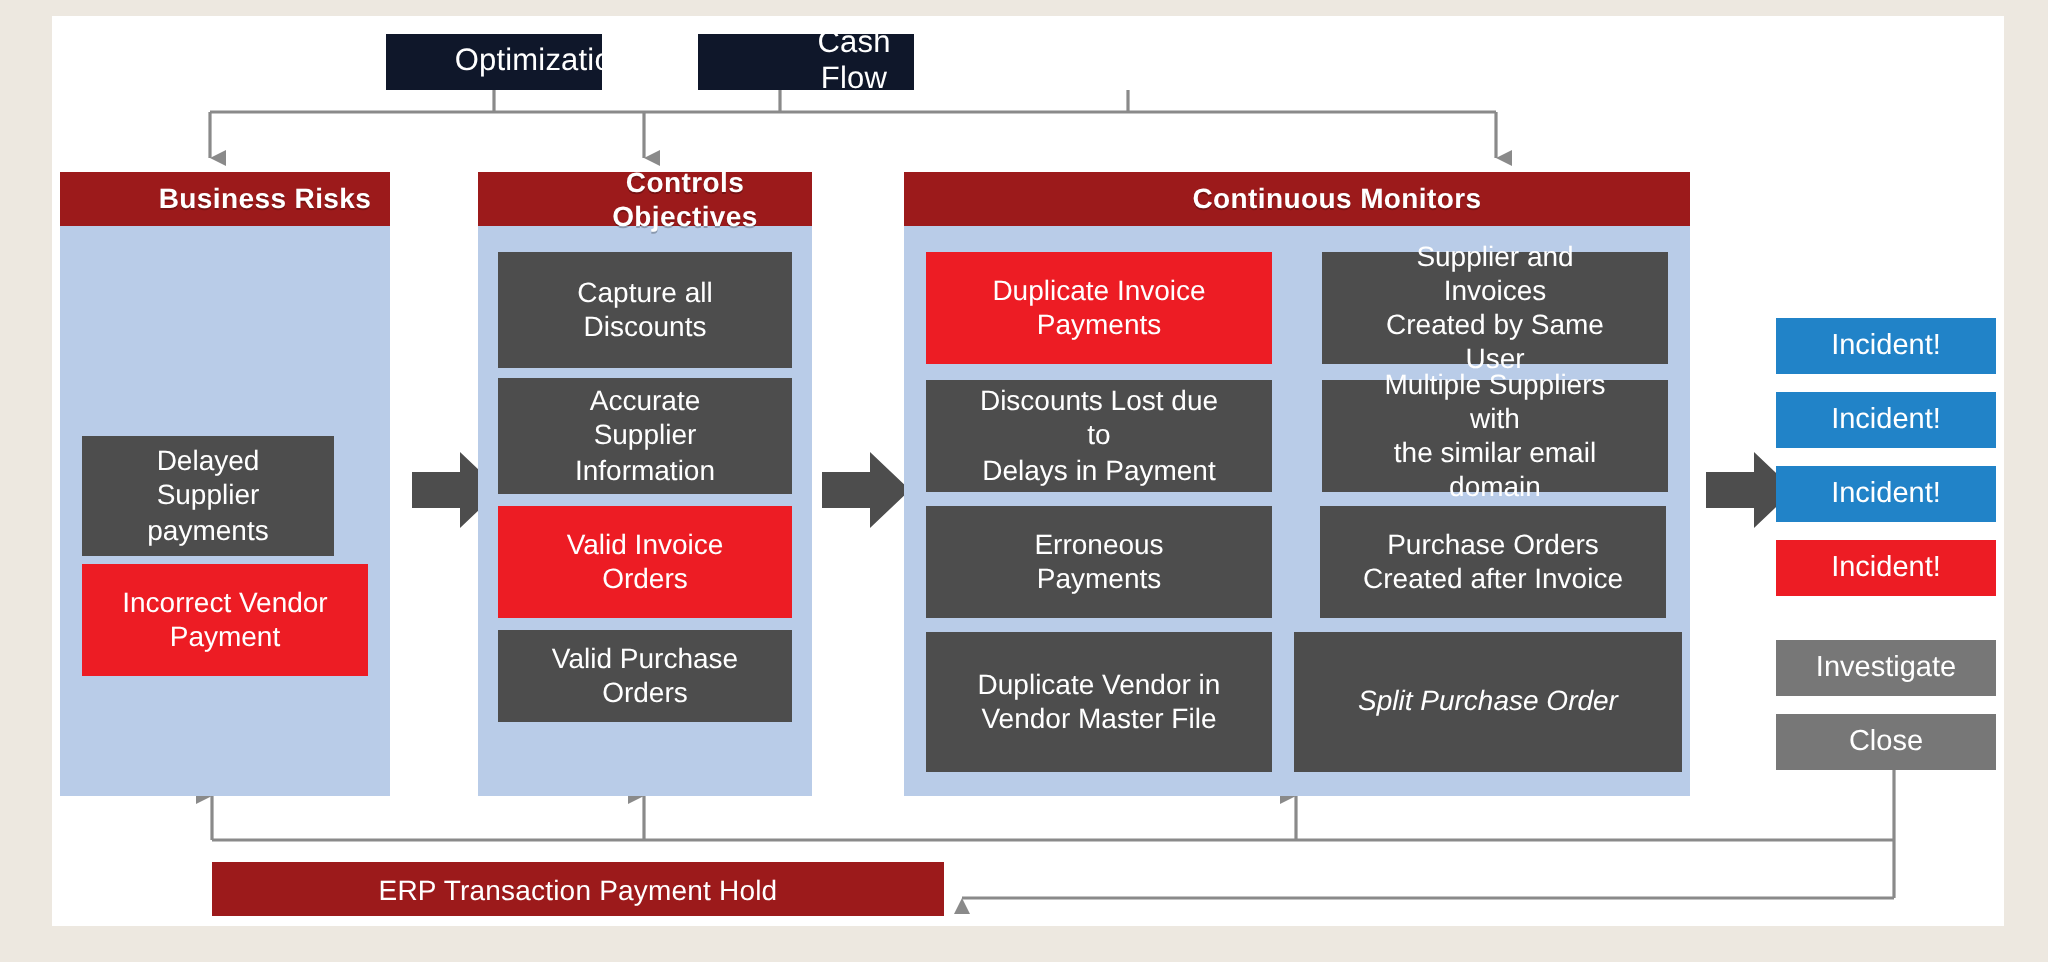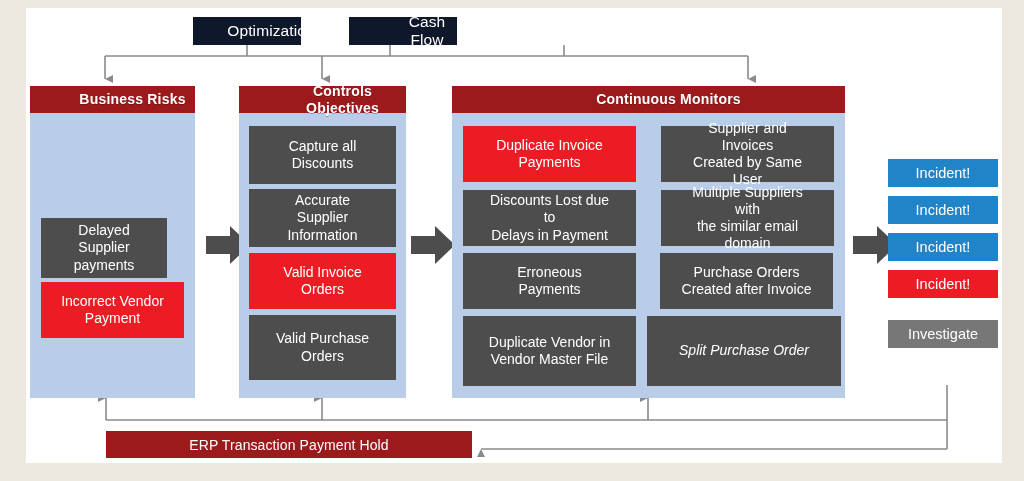--- a/index.html
+++ b/index.html
@@ -122,36 +122,37 @@
 
   <div class="item" style="left:41px;top:218px;width:126px;height:60px;">Delayed Supplier<br>payments</div>
   <div class="item red" style="left:41px;top:282px;width:143px;height:56px;">Incorrect Vendor<br>Payment</div>
 
   <div class="colbody" style="left:239px;top:113px;width:167px;height:285px;"></div>
   <div class="box colhdr" style="left:239px;top:86px;width:167px;height:27px;">Controls Objectives</div>
 
   <div class="item" style="left:249px;top:126px;width:147px;height:58px;">Capture all<br>Discounts</div>
   <div class="item" style="left:249px;top:189px;width:147px;height:58px;">Accurate Supplier<br>Information</div>
   <div class="item red" style="left:249px;top:253px;width:147px;height:56px;">Valid Invoice<br>Orders</div>
-  <div class="item" style="left:249px;top:315px;width:147px;height:65px;">Valid Purchase<br>Orders</div>
+  <div class="item" style="left:249px;top:315px;width:147px;height:46px;">Valid Purchase<br>Orders</div>
 
   <div class="colbody" style="left:452px;top:113px;width:393px;height:285px;"></div>
   <div class="box colhdr" style="left:452px;top:86px;width:393px;height:27px;">Continuous Monitors</div>
 
   <div class="item red" style="left:463px;top:126px;width:173px;height:56px;">Duplicate Invoice<br>Payments</div>
   <div class="item" style="left:463px;top:190px;width:173px;height:56px;">Discounts Lost due to<br>Delays in Payment</div>
   <div class="item" style="left:463px;top:253px;width:173px;height:56px;">Erroneous<br>Payments</div>
   <div class="item" style="left:463px;top:316px;width:173px;height:70px;">Duplicate Vendor in<br>Vendor Master File</div>
 
   <div class="item" style="left:661px;top:126px;width:173px;height:56px;">Supplier and Invoices<br>Created by Same User</div>
   <div class="item" style="left:661px;top:190px;width:173px;height:56px;">Multiple Suppliers with<br>the similar email domain</div>
   <div class="item" style="left:660px;top:253px;width:173px;height:56px;">Purchase Orders<br>Created after Invoice</div>
   <div class="item" style="left:647px;top:316px;width:194px;height:70px;font-style:italic;">Split Purchase Order</div>
 
   <div class="incident" style="left:888px;top:159px;width:110px;height:28px;">Incident!</div>
   <div class="incident" style="left:888px;top:196px;width:110px;height:28px;">Incident!</div>
   <div class="incident" style="left:888px;top:233px;width:110px;height:28px;">Incident!</div>
   <div class="incident red" style="left:888px;top:270px;width:110px;height:28px;">Incident!</div>
 
   <div class="action" style="left:888px;top:320px;width:110px;height:28px;">Investigate</div>
+  <div class="action" style="left:888px;top:357px;width:110px;height:28px;">Close</div>
 
   <div class="erp" style="left:106px;top:431px;width:366px;height:27px;">ERP Transaction Payment Hold</div>
 </div>
 
 </body></html>

